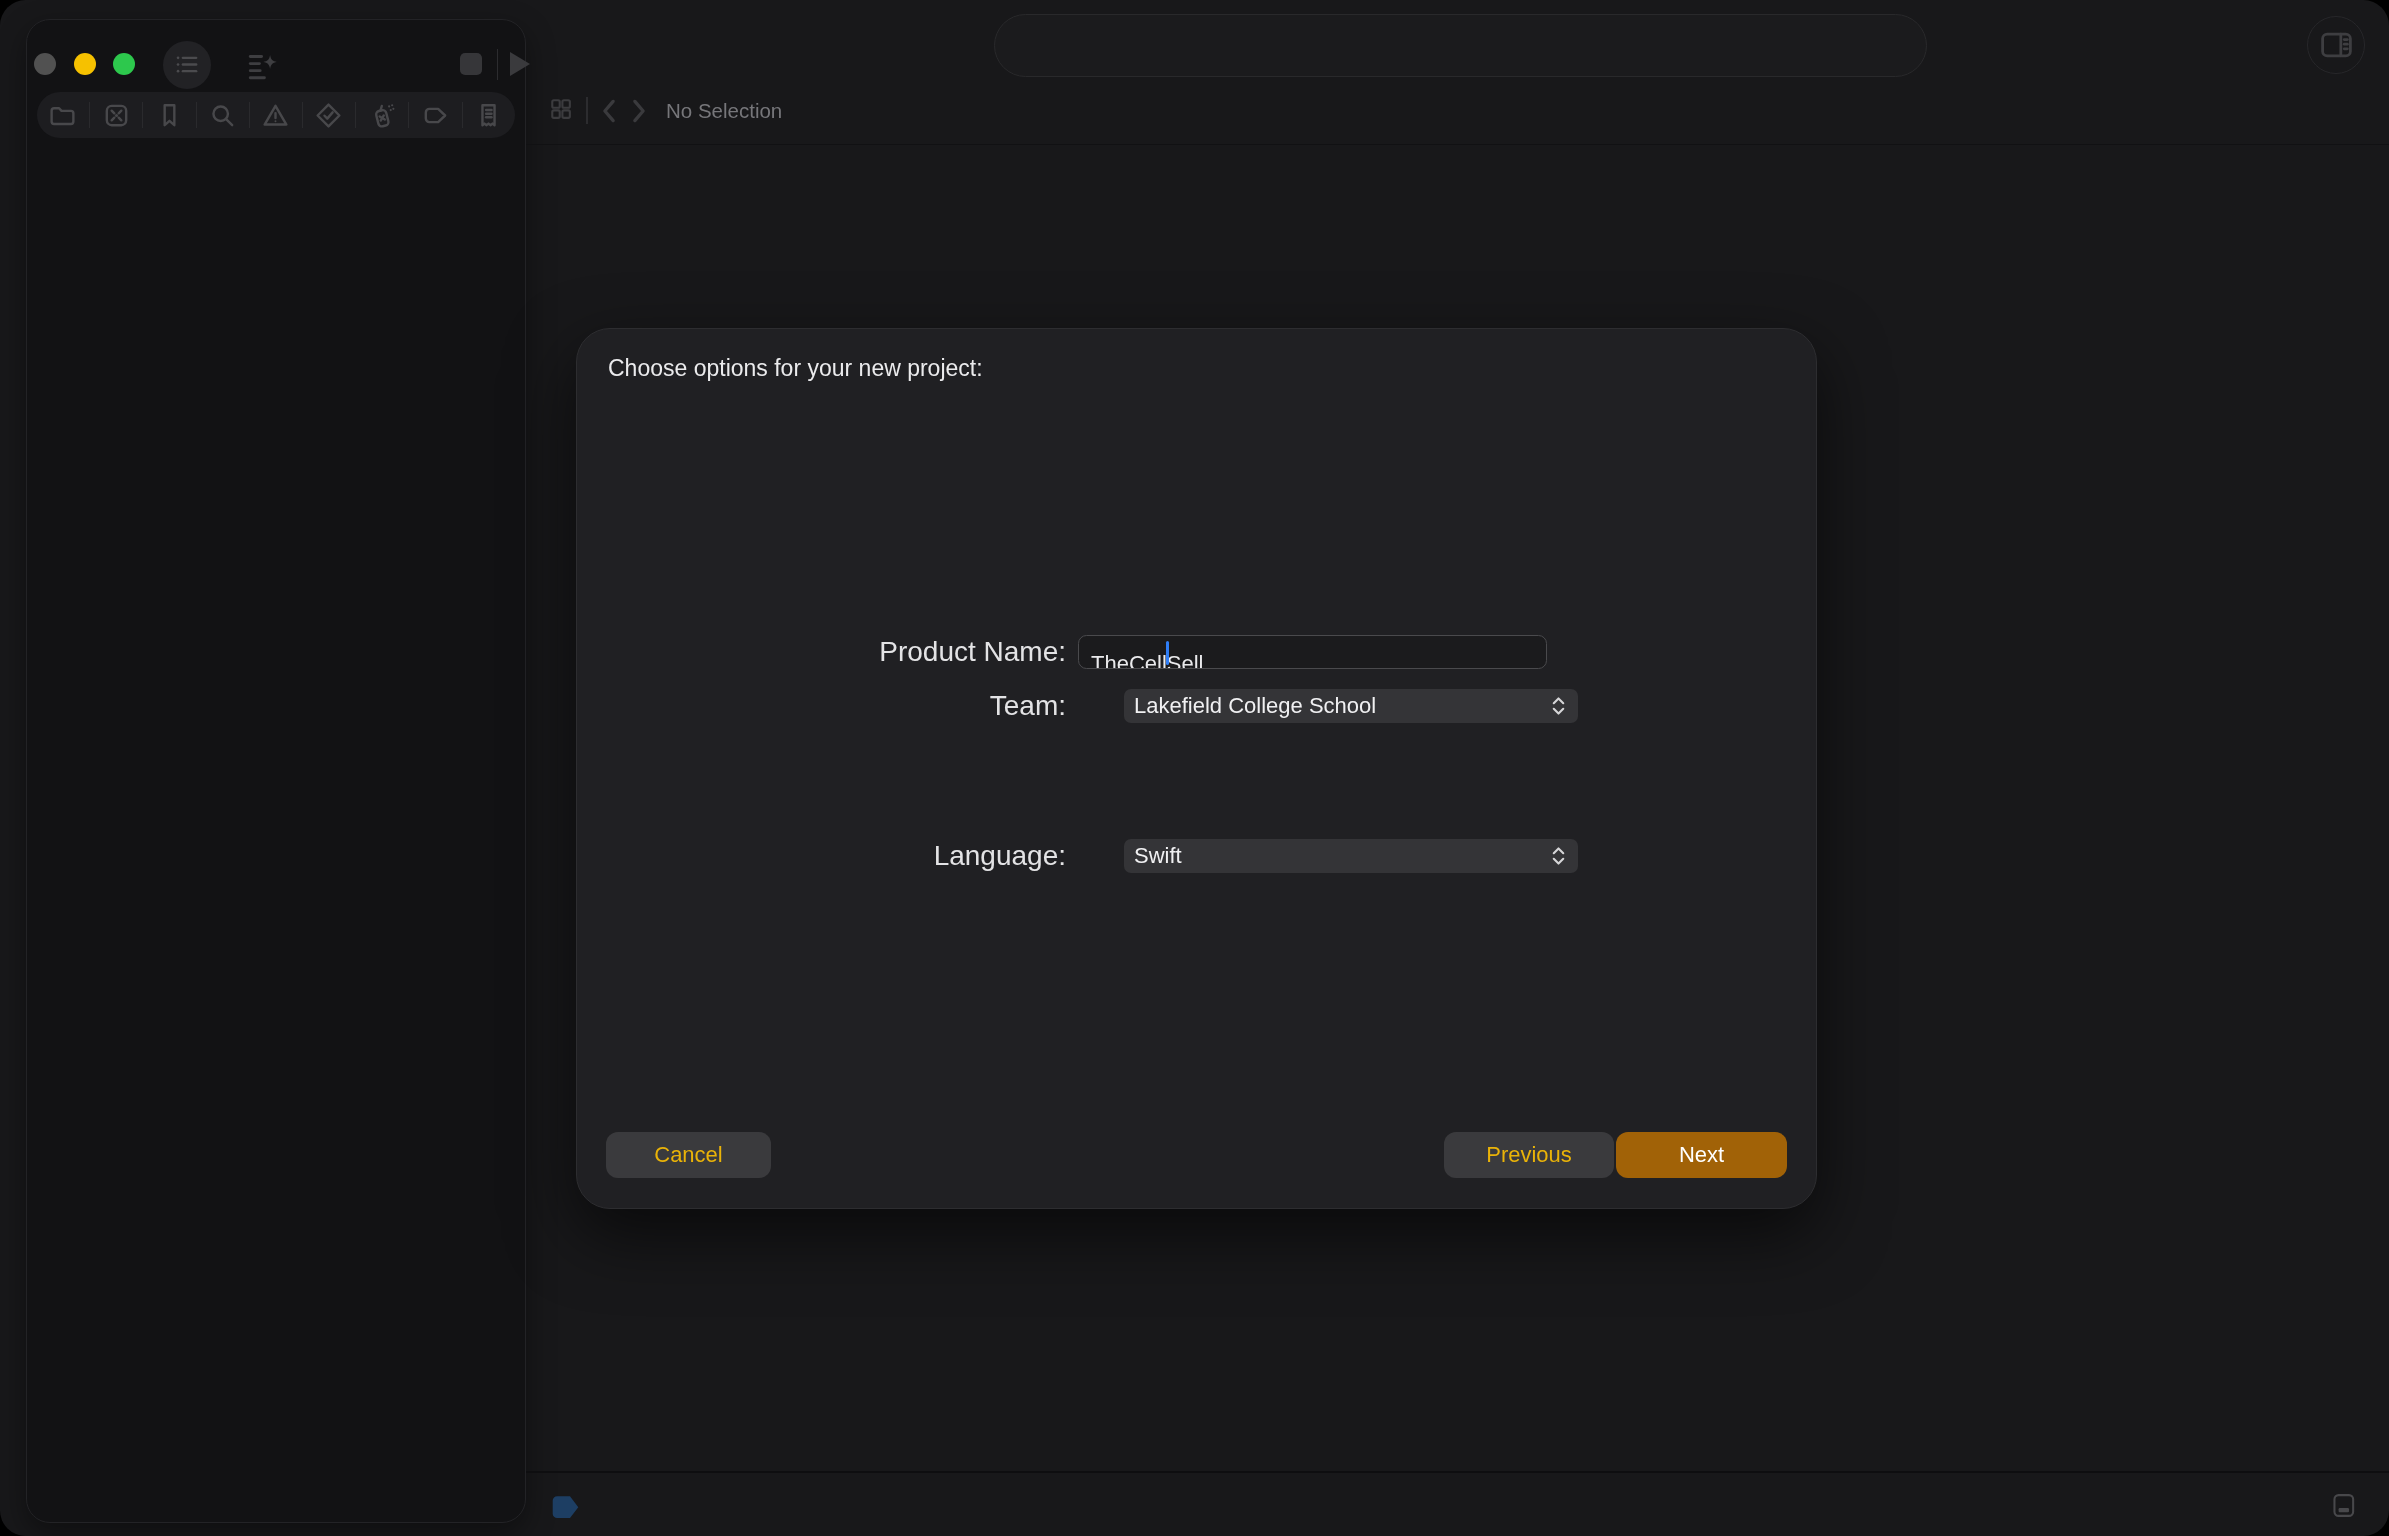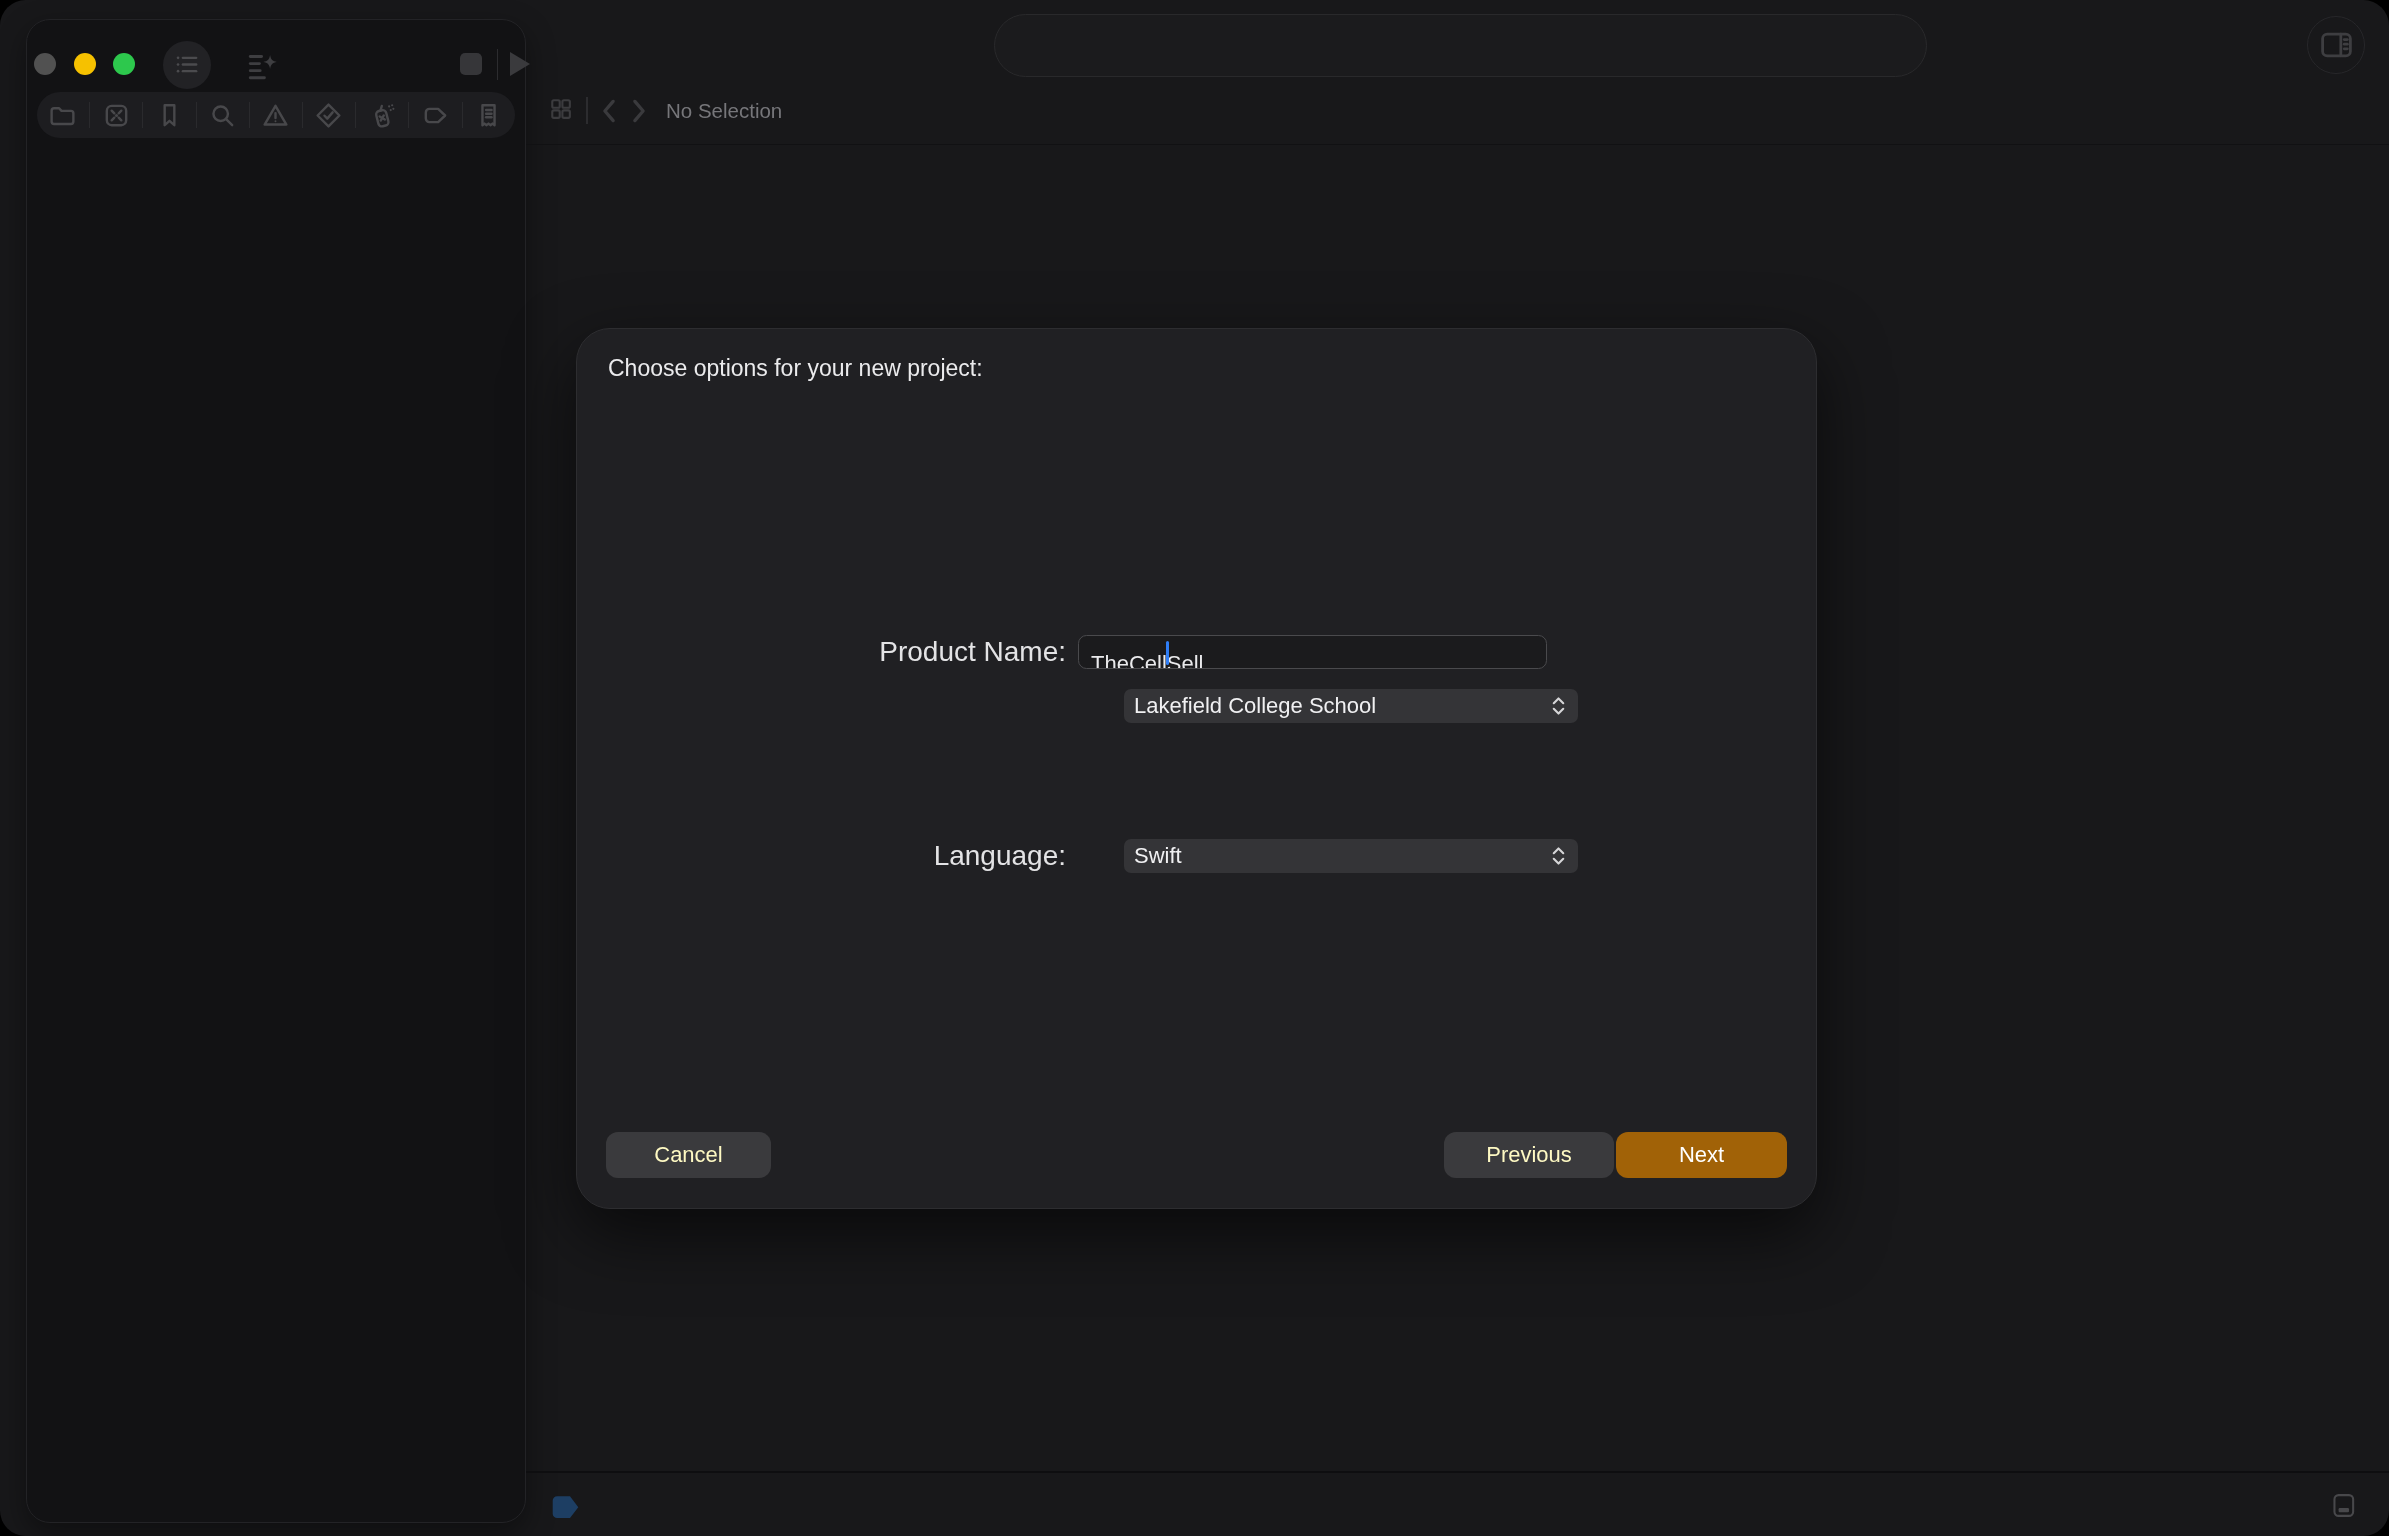--- a/index.html
+++ b/index.html
@@ -56,21 +56,21 @@
   .text-field { position:absolute; left:501px; top:0; width:469px; height:34px;
                 background:#1b1b1d; border:1.3px solid #4a4a4d; border-radius:8.5px;
                 font-size:22px; color:#eaeaec; line-height:32px; padding:12px 12px; white-space:nowrap; overflow:hidden; }
   .caret { position:absolute; left:87px; top:5.1px; width:3.4px; height:24px; background:#2f7ef7; border-radius:1.7px; }
   .popup { position:absolute; left:511px; top:0; width:454px; height:34px; background:#343437;
            border-radius:7px; font-size:22px; color:#f0f0f2; line-height:34px; padding:0 10px;
            display:flex; align-items:center;margin-left:36px; }
   .popup-label { flex:1; white-space:nowrap; overflow:hidden; }
   .static-value { position:absolute; left:501px; top:0; height:34px; line-height:34px; font-size:22px; color:#808085; }
   .dlg-btn { position:absolute; top:803px; height:46px; border:none; border-radius:12px;
-             font-size:22px; font-family:inherit; color:#fef9c3; background:#3a3a3d; cursor:pointer; }
+             font-size:22px; font-family:inherit; color:#eab308; background:#3a3a3d; cursor:pointer; }
   .btn-cancel { left:29px; width:165px; }
   .btn-previous { left:867px; width:170px; }
   .btn-next { left:1039px; width:171px; color:#fff; }
 </style>
 </head>
 <body>
 
 <div class="window">
 
   <div class="panel">
@@ -229,20 +229,21 @@
 
     <div class="form-row" style="top:306px">
       <span class="form-label">Product Name:</span>
       <div class="text-field">
         <span>TheCellSell</span>
         <div class="caret"></div>
       </div>
     </div>
 
     <div class="form-row" style="top:360px">
+      <span class="form-label">Team:</span>
       <div class="popup">
         <span class="popup-label">Lakefield College School</span>
         <svg width="19" height="24" viewBox="0 0 20 24" fill="none" stroke="#d6d6d8" stroke-width="2.2" stroke-linecap="round" stroke-linejoin="round">
           <polyline points="5 9 10 4 15 9"></polyline>
             <polyline points="5 15 10 20 15 15"></polyline>
         </svg>
       </div>
     </div>
 
 

